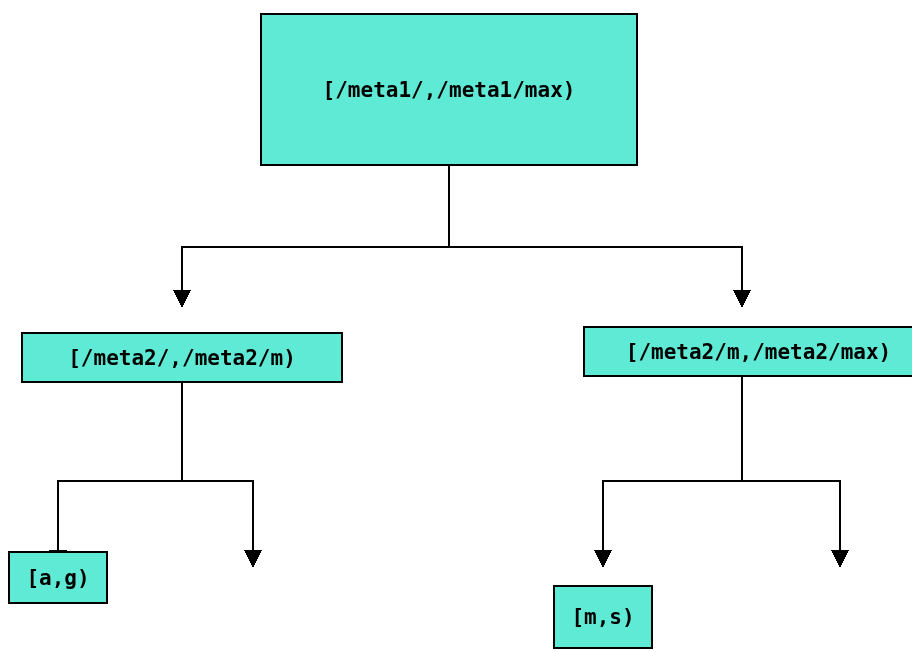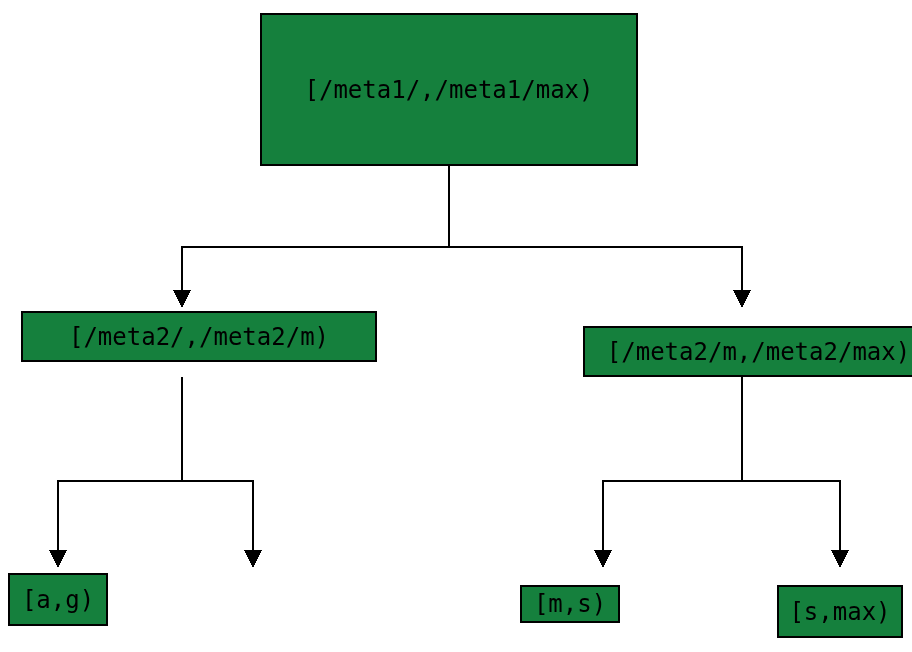--- a/index.html
+++ b/index.html
@@ -19,36 +19,36 @@
     position: absolute;
     left: 0;
     top: 0;
     width: 912px;
     height: 652px;
   }
   .node {
     position: absolute;
     box-sizing: border-box;
     border: 2px solid #000000;
-    background: #15803d;
+    background: #5eead4;
     color: #000000;
     display: flex;
     align-items: center;
     justify-content: center;
-    font-size: 24px;
-    font-weight: normal;
+    font-size: 21px;
+    font-weight: bold;
     letter-spacing: 0px;
     white-space: nowrap;
   }
   .node-root   { left: 260px; top: 13px;  width: 378px; height: 153px; }
-  .node-left   { left: 21px;  top: 311px; width: 356px; height: 51px;  }
+  .node-left   { left: 21px;  top: 332px; width: 322px; height: 51px;  }
   .node-right  { left: 583px; top: 326px; width: 351px; height: 51px;  }
-  .node-leaf-1 { left: 8px;   top: 573px; width: 100px; height: 53px;  }
+  .node-leaf-1 { left: 8px;   top: 551px; width: 100px; height: 53px;  }
   .node-leaf-2 { left: 203px; top: 585px; width: 100px; height: 53px;  }
-  .node-leaf-3 { left: 520px; top: 585px; width: 100px; height: 38px;  }
+  .node-leaf-3 { left: 553px; top: 585px; width: 100px; height: 64px;  }
   .node-leaf-4 { left: 777px; top: 585px; width: 126px; height: 53px;  }
 </style>
 </head>
 <body>
 
 <div class="diagram">
 
   <svg class="connector-layer" width="912" height="652" viewBox="0 0 912 652" xmlns="http://www.w3.org/2000/svg" shape-rendering="crispEdges">
 
     <path d="M449,166 V247 M181,247 H743 M182,247 V290 M742,247 V290" stroke="#000000" stroke-width="2" fill="none"></path>
@@ -68,15 +68,14 @@
 
   <div class="node node-left">[/meta2/,/meta2/m)</div>
 
   <div class="node node-right">[/meta2/m,/meta2/max)</div>
 
   <div class="node node-leaf-1">[a,g)</div>
 
 
   <div class="node node-leaf-3">[m,s)</div>
 
-  <div class="node node-leaf-4">[s,max)</div>
 
 </div>
 
 </body></html>

